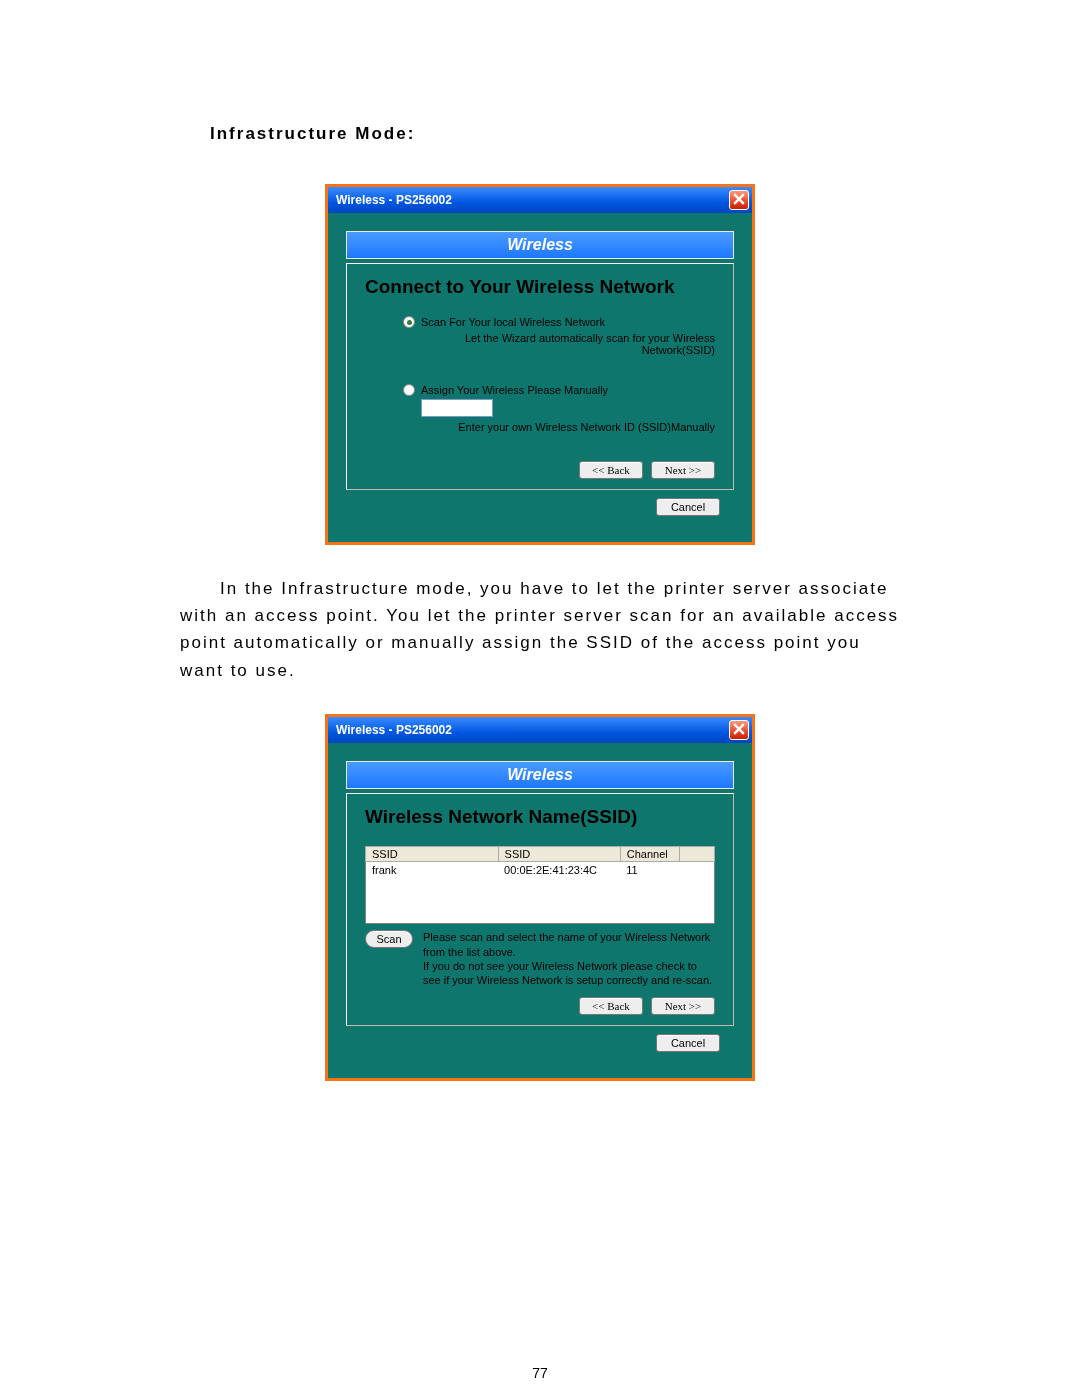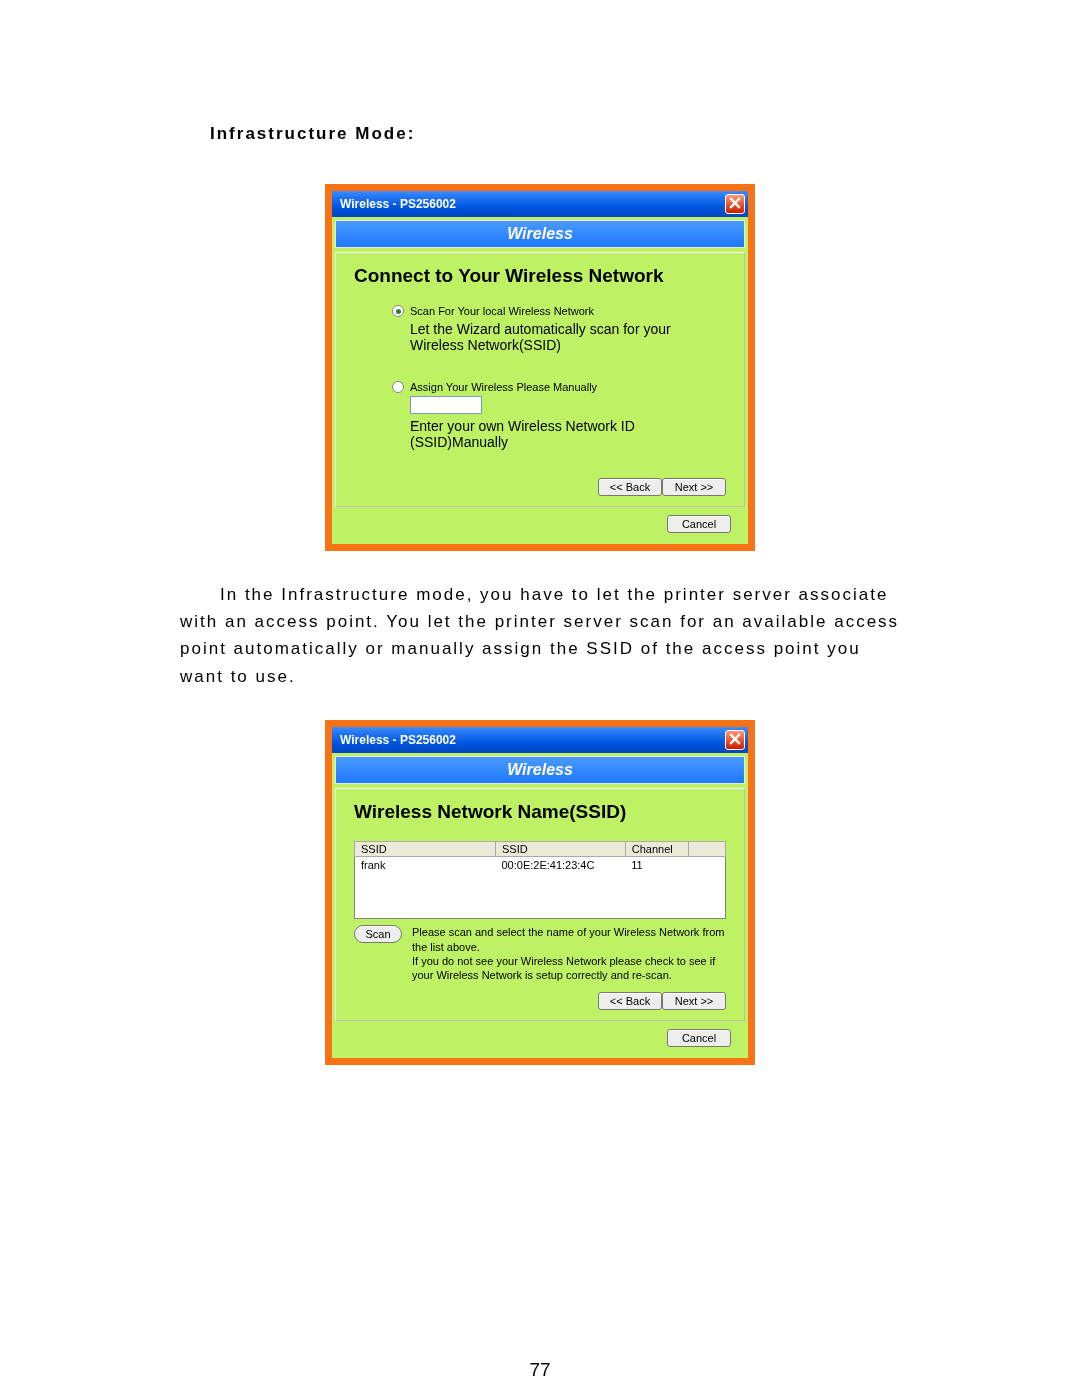--- a/index.html
+++ b/index.html
@@ -28,28 +28,28 @@
     line-height: 1.6;
     margin: 30px 0 0 0;
     text-indent: 40px;
   }
   .page-number {
     position: absolute;
     bottom: 30px;
     left: 0;
     width: 100%;
     text-align: center;
-    font-size: 19px;
+    font-size: 14px;
   }
 
   
   .dialog {
     width: 430px;
     margin: 0 auto;
-    border: 7px solid #f97316;
+    border: 3px solid #f97316;
     font-family: Tahoma, Arial, sans-serif;
     font-size: 11px;
   }
   .titlebar {
     height: 26px;
     background: linear-gradient(to bottom, #3b8cff 0%, #0056e0 60%, #0046c0 100%);
     color: #fff;
     display: flex;
     align-items: center;
     padding: 0 3px 0 8px;
@@ -65,22 +65,22 @@
     background: linear-gradient(to bottom, #ff9a7a 0%, #e44a2a 60%, #c52000 100%);
     border: 1px solid #fff;
     border-radius: 3px;
     display: flex;
     align-items: center;
     justify-content: center;
     cursor: pointer;
   }
   .close-btn svg { width: 12px; height: 12px; }
   .dialog-body {
-    background: #bef264;
-    padding: 3px;
+    background: #0f766e;
+    padding: 18px;
   }
   .banner {
     background: linear-gradient(to bottom, #4a9bff 0%, #1e78ff 100%);
     color: #fff;
     text-align: center;
     font-weight: bold;
     font-size: 16px;
     font-style: italic;
     padding: 4px 0;
     border: 1px solid #ede9dd;
@@ -112,36 +112,39 @@
   }
   .radio.selected::after {
     content: "";
     width: 5px; height: 5px;
     background: #3a7a3a;
     border-radius: 50%;
     display: block;
   }
   .opt-label { font-size: 11px; }
   .opt-desc {
-    font-size: 14px;
+    font-size: 11px;
     margin: 4px 0 0 18px;
     color: #000;
+    text-align: right;
   }
   .ssid-input {
     display: block;
     width: 72px;
     height: 18px;
     border: 1px solid #7a9ac8;
     background: #fff;
     margin: 3px 0 3px 18px;
   }
   .btn-row {
     display: flex;
+    gap: 8px;
     justify-content: flex-end;
     margin-top: 10px;
+    font-family: Liberation Serif, serif;
   }
   .xp-btn {
     min-width: 64px;
     padding: 2px 10px;
     font-size: 11px;
     background: #eee;
     border: 1px solid #777;
     border-radius: 3px;
     cursor: pointer;
     text-align: center;

